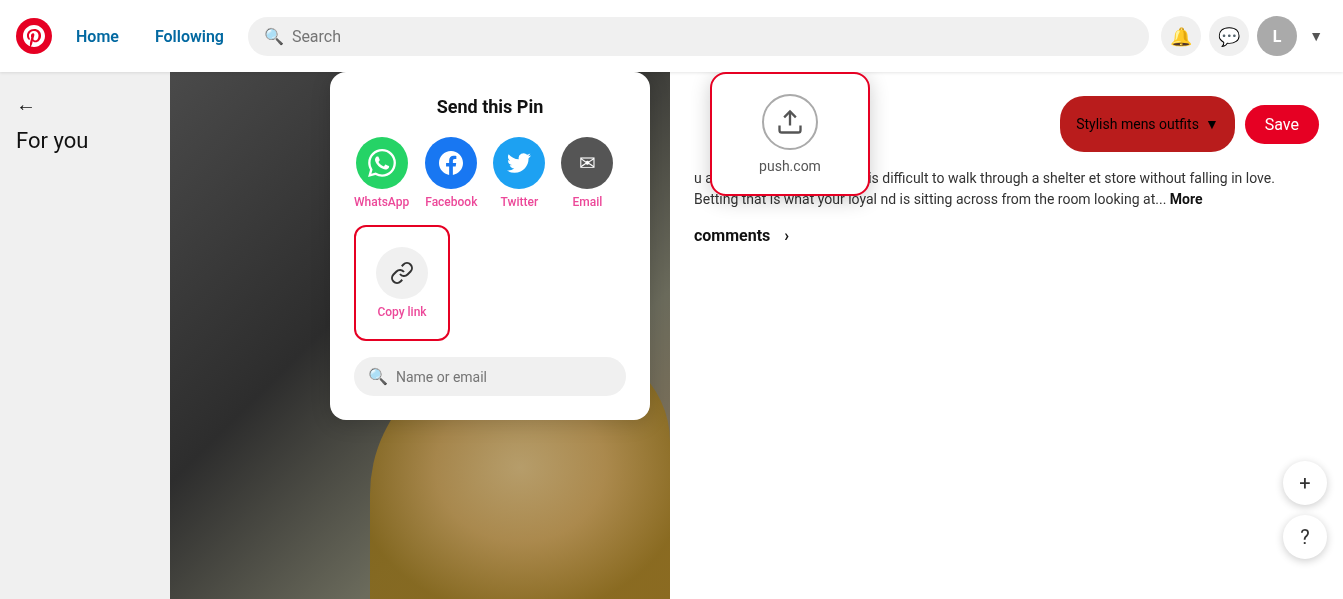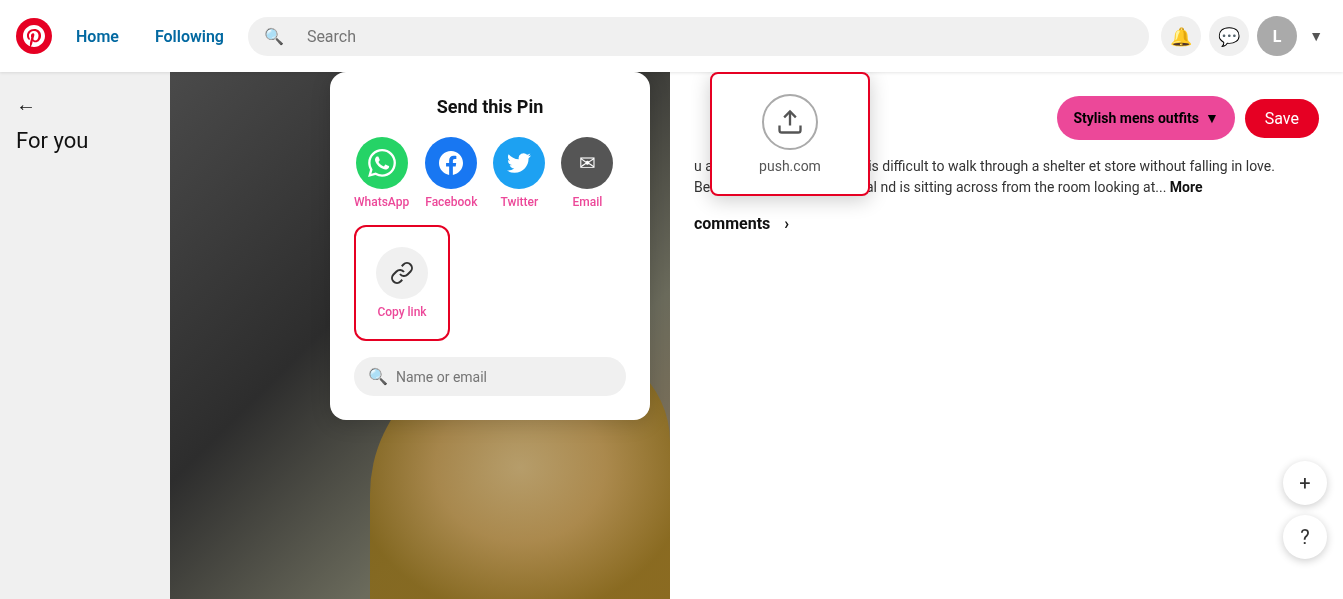--- a/index.html
+++ b/index.html
@@ -46,21 +46,20 @@
       padding: 10px 16px;
       gap: 8px;
     }
     .search-bar input {
       border: none;
       background: transparent;
       font-size: 16px;
       outline: none;
       width: 100%;
       color: #333;
-      margin-left: 15px;
     }
     .header-icons {
       display: flex;
       align-items: center;
       gap: 8px;
     }
     .header-icon-btn {
       width: 40px; height: 40px;
       border-radius: 50%;
       background: #f0f0f0;
@@ -244,21 +243,21 @@
       outline: none;
       width: 100%;
     }
 
     
     .push-popup {
       position: absolute;
       top: 0;
       left: 540px;
       background: #fff;
-      border-radius: 8px;
+      border-radius: 16px;
       box-shadow: 0 4px 20px rgba(0,0,0,0.2);
       padding: 20px 24px;
       display: flex;
       flex-direction: column;
       align-items: center;
       gap: 8px;
       z-index: 30;
       border: 2px solid #E60023;
       min-width: 160px;
     }
@@ -287,26 +286,26 @@
       display: flex;
       align-items: center;
       justify-content: flex-end;
       gap: 10px;
       margin-bottom: 16px;
     }
     .board-selector {
       display: flex;
       align-items: center;
       gap: 6px;
-      background: #ec4899;
+      background: #b91c1c;
       border-radius: 24px;
-      padding: 14px 16px;
+      padding: 20px 16px;
       cursor: pointer;
       font-size: 14px;
-      font-weight: 700;
+      font-weight: 400;
     }
     .save-btn {
       background: #E60023;
       color: #fff;
       border: none;
       border-radius: 24px;
       padding: 10px 20px;
       font-size: 16px;
       font-weight: 400;
       cursor: pointer;

